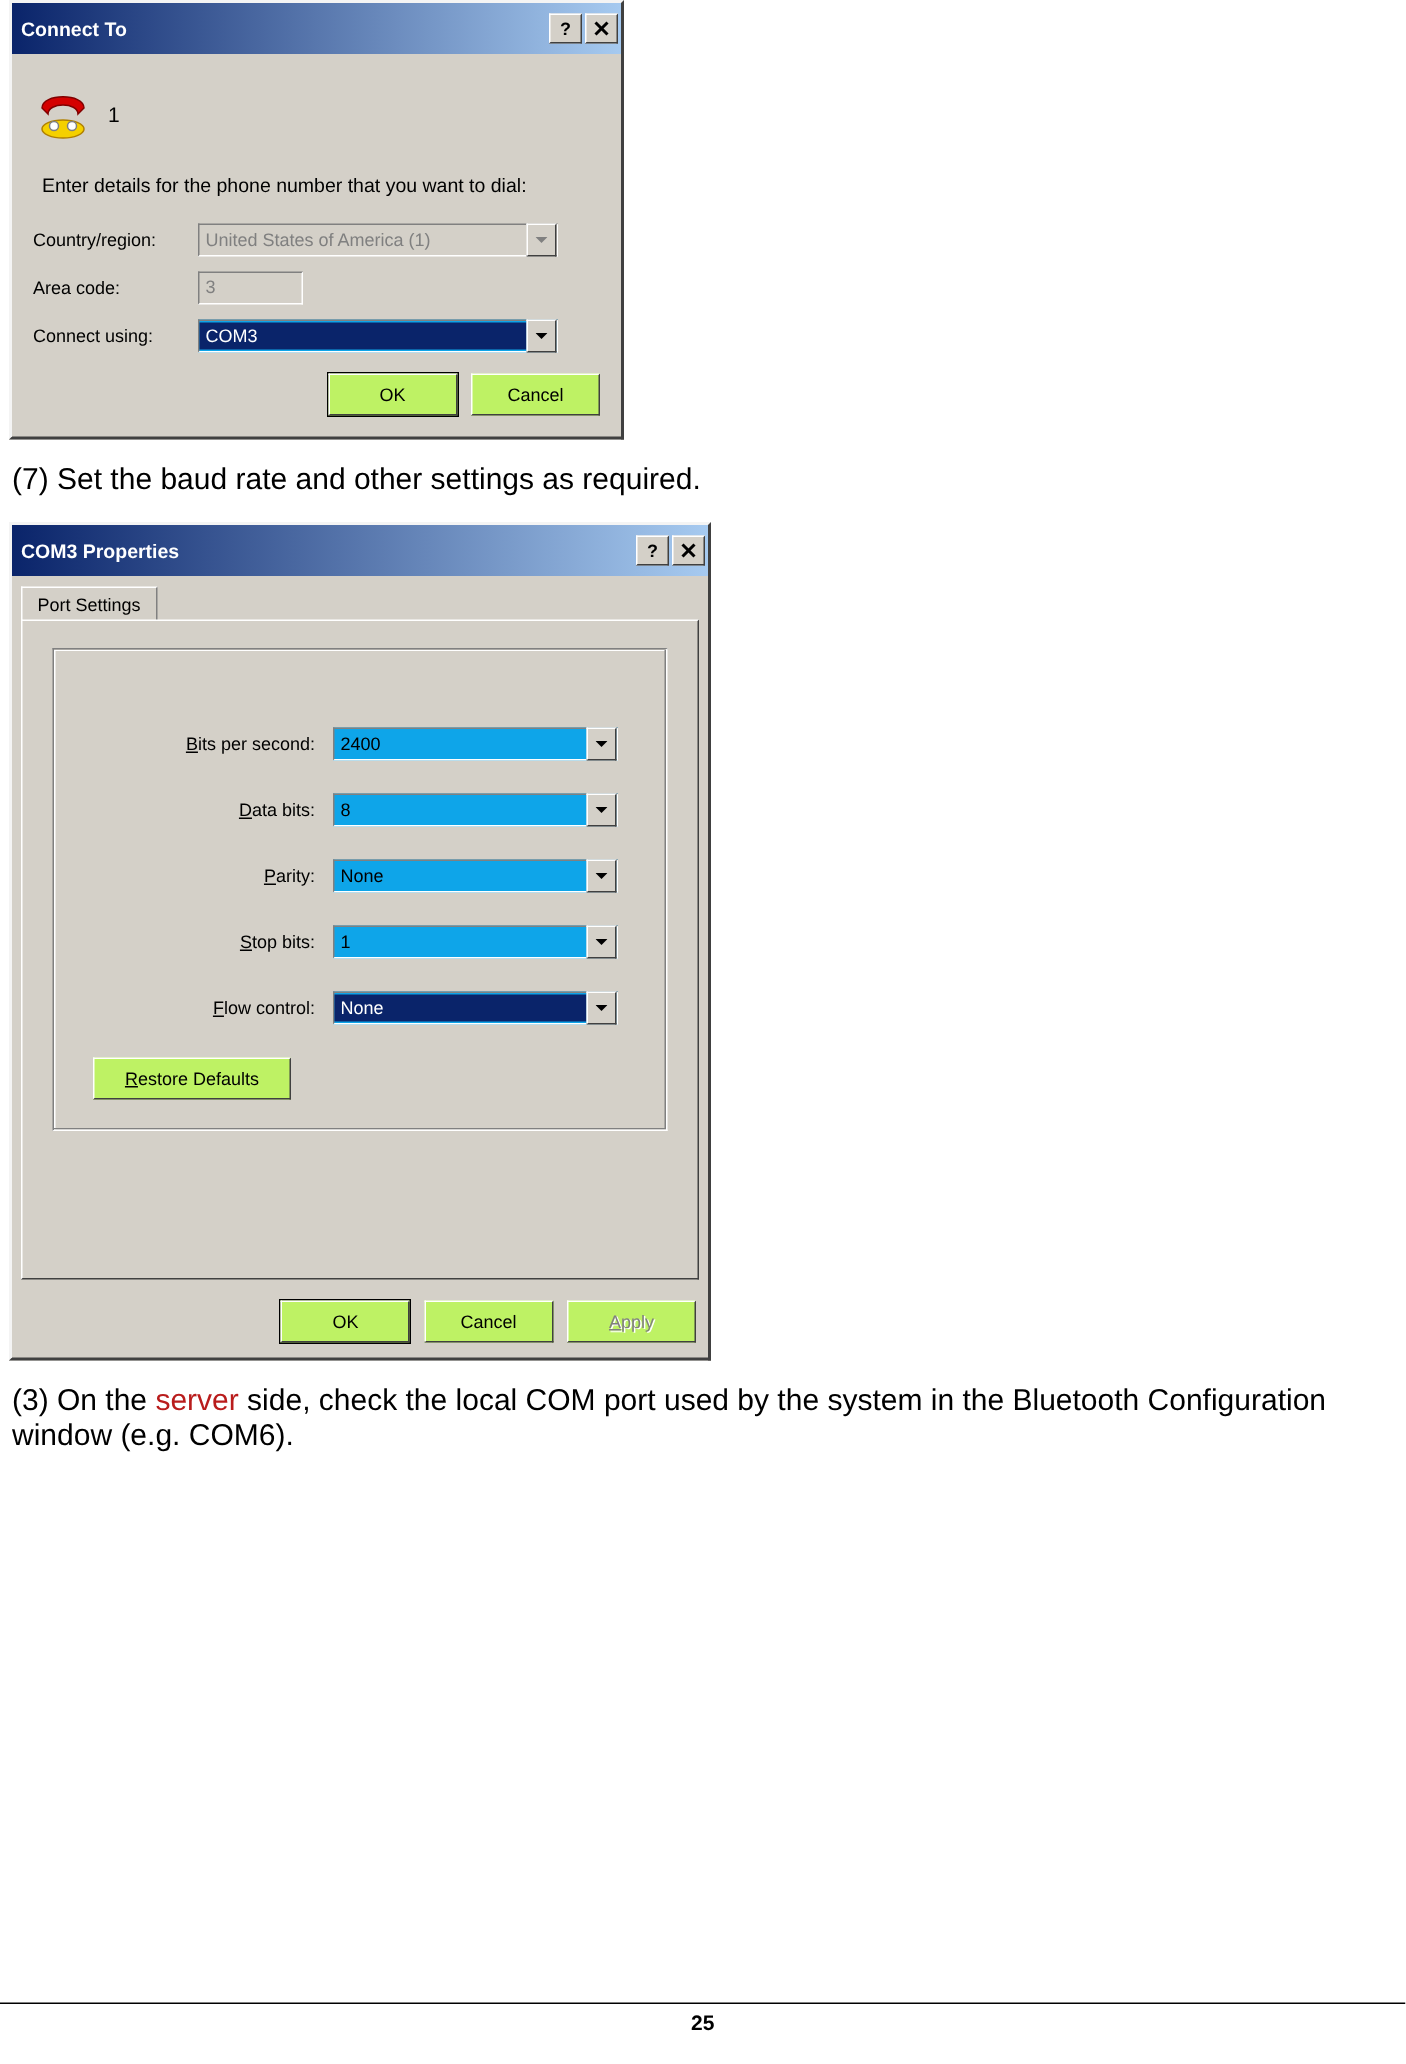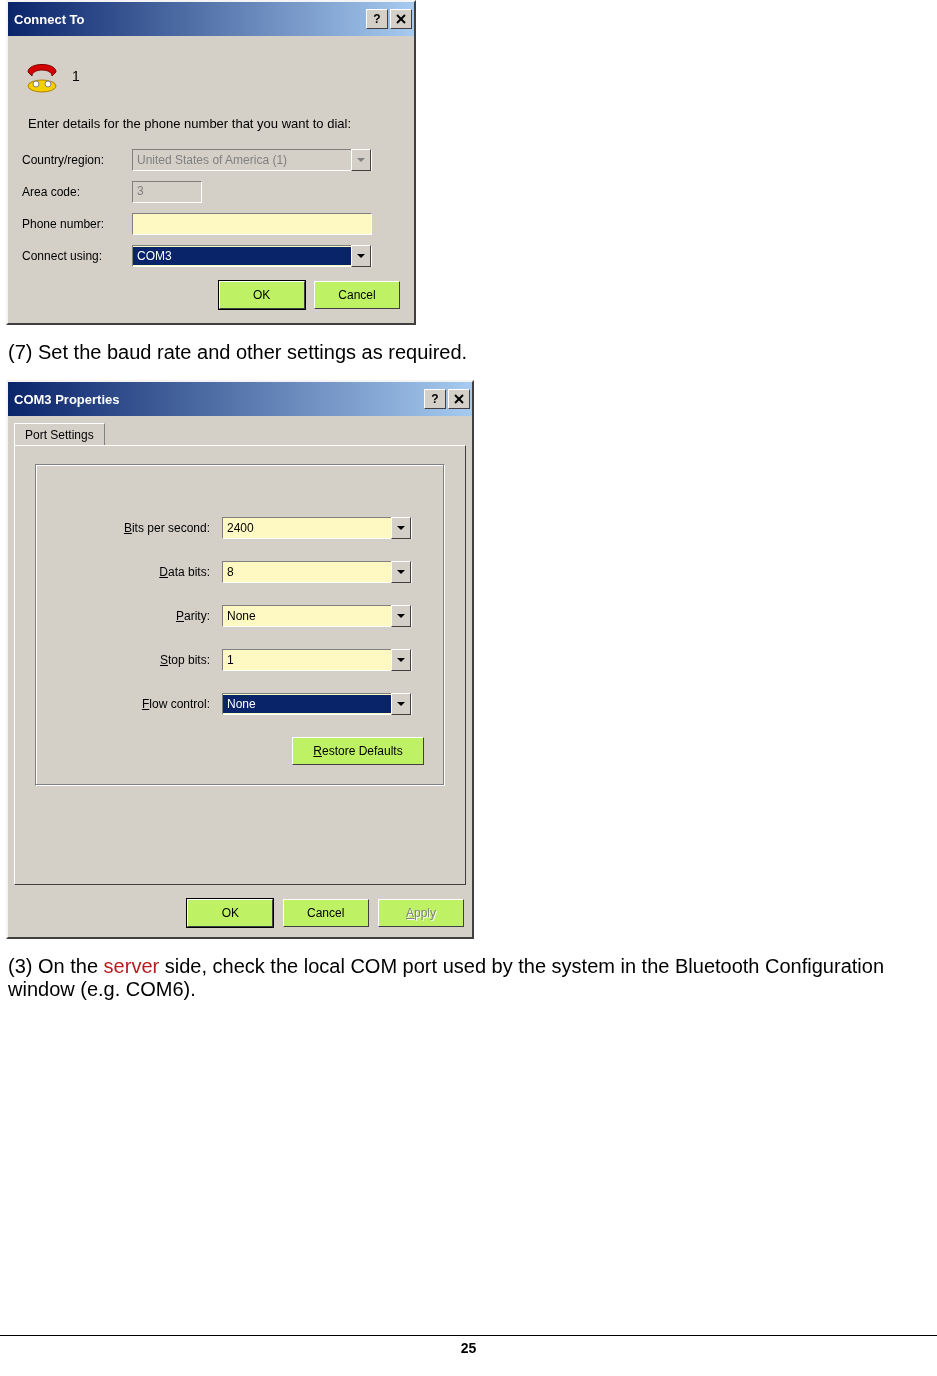--- a/index.html
+++ b/index.html
@@ -71,21 +71,21 @@
     align-items: center;
     margin: 10px 0;
   }
   .field-label {
     width: 110px;
     text-align: left;
   }
   .sel, .txt {
     height: 22px;
     box-sizing: border-box;
-    background: #fef9c3;
+    background: #0ea5e9;
     border-top: 1px solid #808080;
     border-left: 1px solid #808080;
     border-right: 1px solid #fff;
     border-bottom: 1px solid #fff;
     padding: 2px 4px;
     font-family: Tahoma, Arial, sans-serif;
     font-size: 12px;
   }
   .sel.disabled, .txt.disabled { background:#d4d0c8; color:#808080; }
   .sel {
@@ -171,21 +171,21 @@
     padding: 30px 20px 20px 20px;
   }
   .props-row {
     display:flex; align-items:center; justify-content:flex-end;
     margin: 22px 12px;
   }
   .props-row .lbl { width:140px; text-align:right; padding-right:12px; }
   .props-row .sel { width:190px; }
   .lbl .u { text-decoration: underline; }
 
-  .restore-row { text-align:right; margin-top:8px; }
+  .restore-row { text-align:left; margin-top:8px; }
   .props-bottom { text-align:right; padding: 8px 8px 10px 0; }
 
   .footer {
     position:absolute;
     bottom: 20px;
     left:0; width:100%;
     text-align:center;
     border-top: 1px solid #000;
     padding-top: 4px;
     font-family: Arial, sans-serif;
@@ -234,24 +234,20 @@
               </svg>
           </span>
         </div>
       </div>
 
       <div class="field-row">
         <span class="field-label">Ar<span class="u">e</span>a code:</span>
         <div class="txt disabled" style="width:70px;">3</div>
       </div>
 
-      <div class="field-row">
-        <span class="field-label"><span class="u">P</span>hone number:</span>
-        <div class="txt" style="width:240px;"></div>
-      </div>
 
       <div class="field-row">
         <span class="field-label">Co<span class="u">n</span>nect using:</span>
         <div class="sel" style="width:240px;">
           <span class="sel-text hl">COM3</span>
           <span class="sel-btn">
             <svg viewBox="0 0 8 8">
                 <polygon points="0,2 8,2 4,6" fill="#000"></polygon>
               </svg>
           </span>

